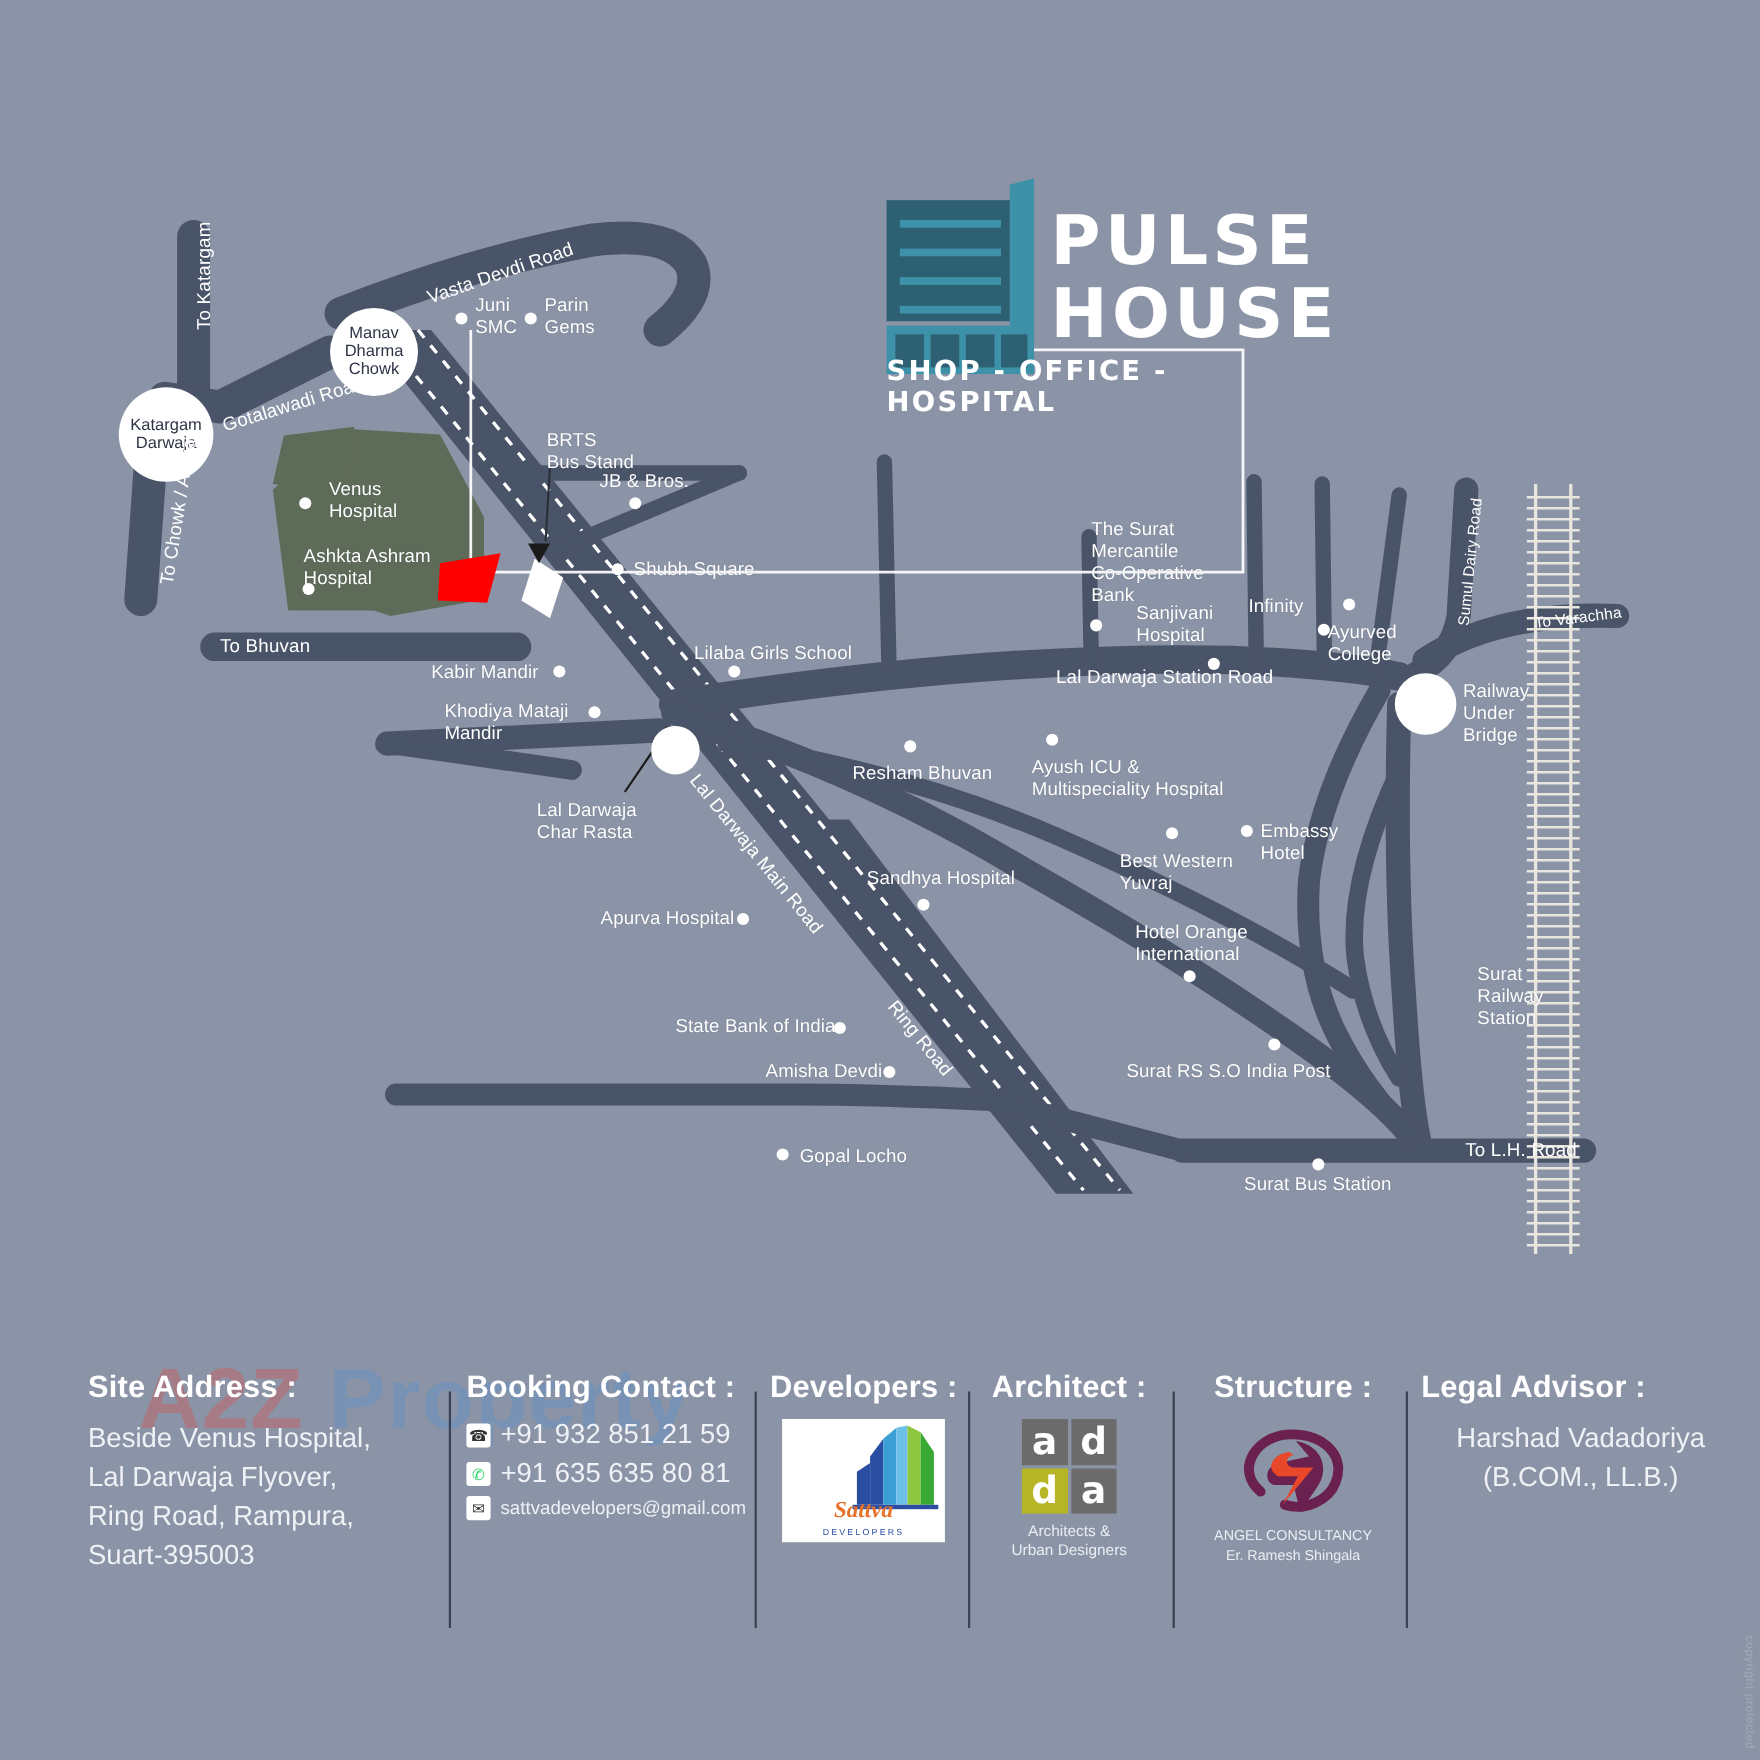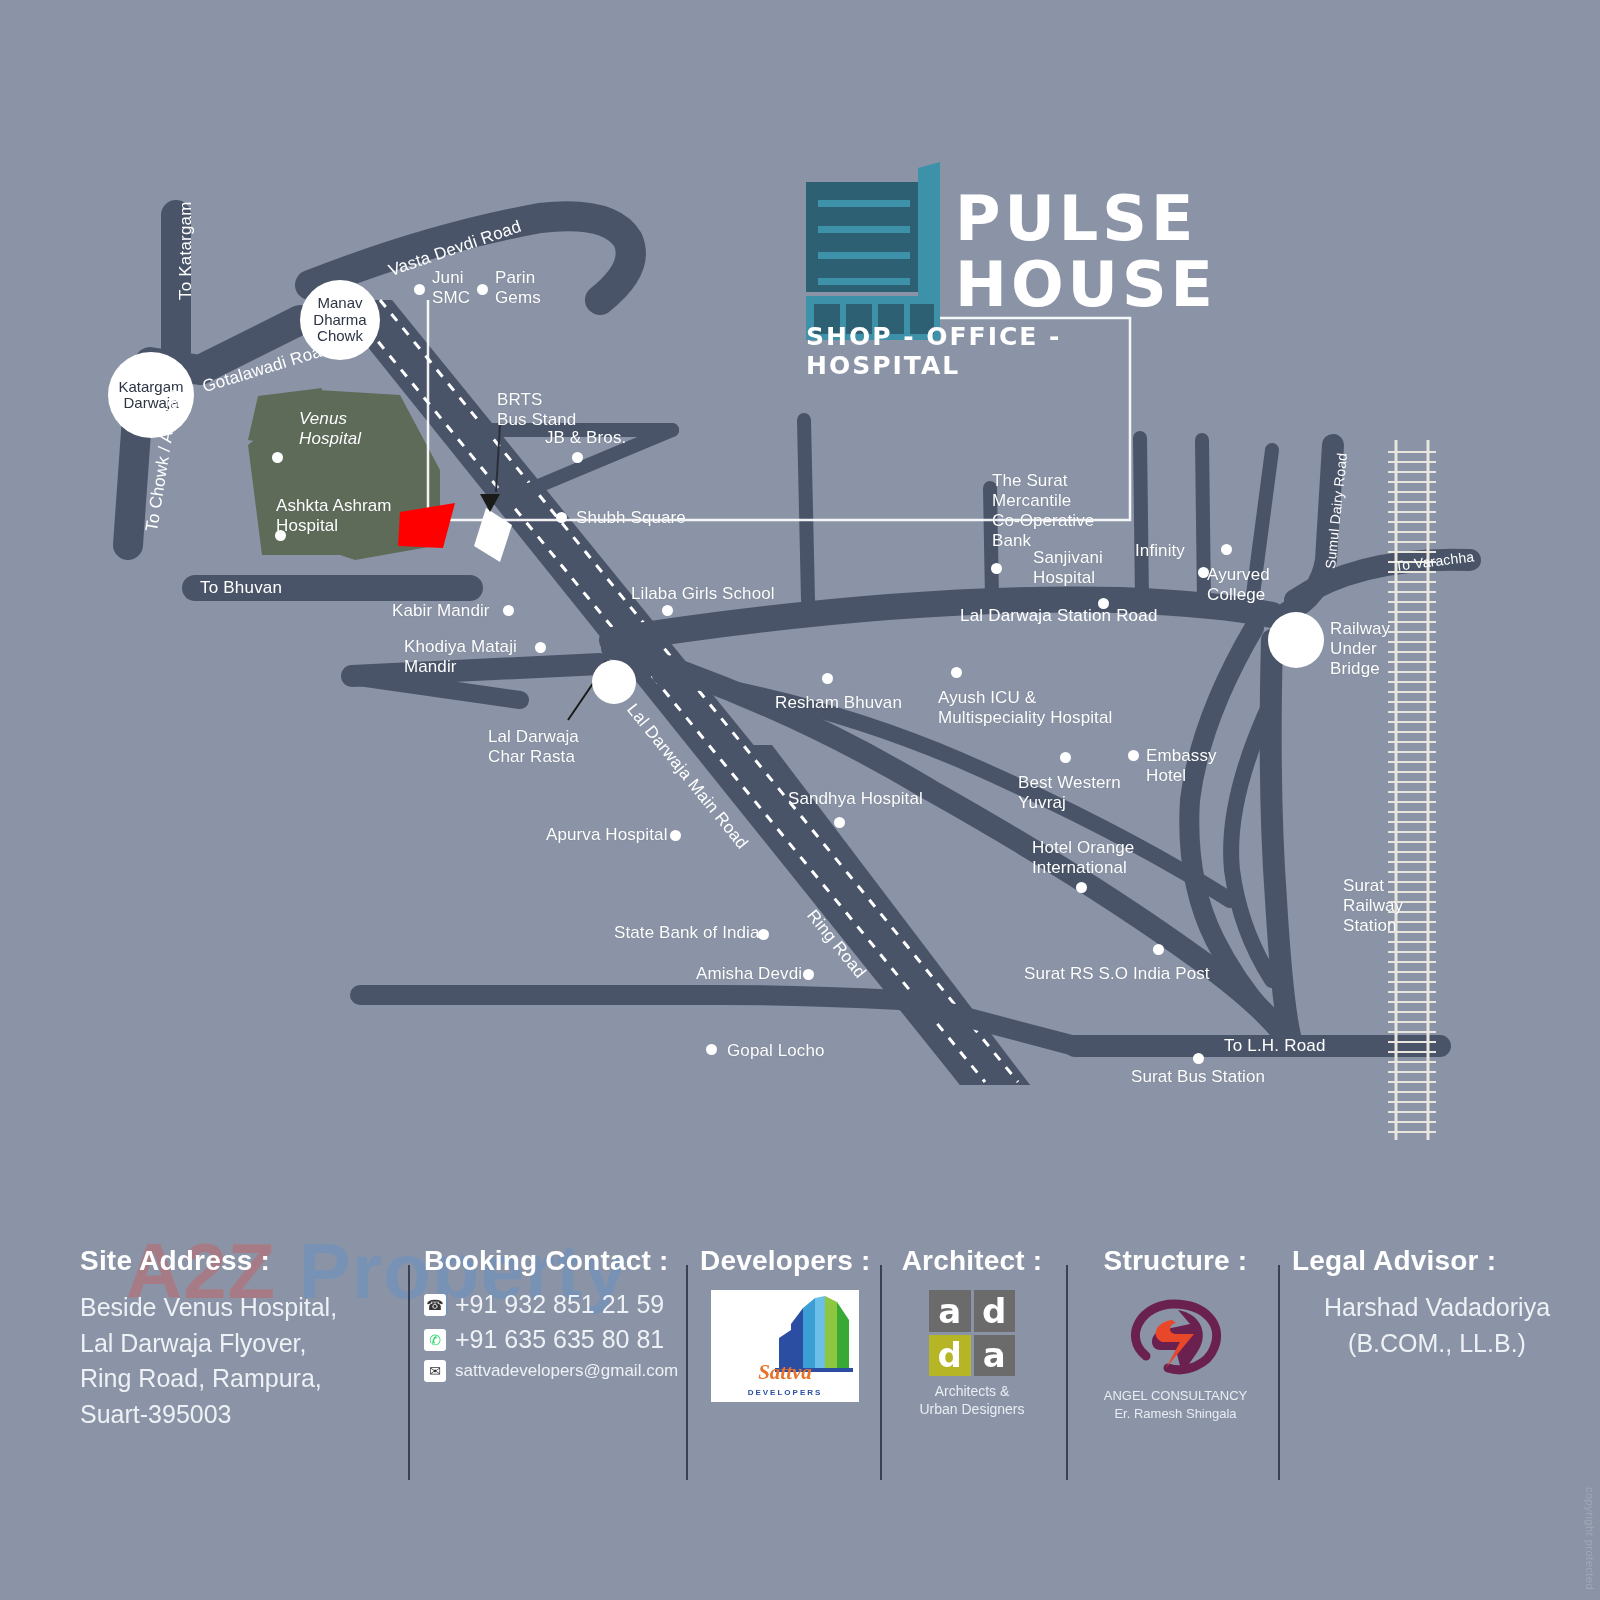--- a/index.html
+++ b/index.html
@@ -96,21 +96,21 @@
     width: 148px; height: 112px; background: #ffffff;
     position: relative; overflow: hidden;
   }
   .sattva-name {
     position: absolute; left: 0; right: 0; bottom: 17px; text-align: center;
     color: #e8722a; font-size: 21px; font-style: italic; font-weight: bold;
     font-family: "Liberation Serif", serif;
   }
   .sattva-sub {
     position: absolute; left: 0; right: 0; bottom: 5px; text-align: center;
-    color: #2b4ea2; font-size: 8px; font-weight: bold; letter-spacing: 2px;
+    color: #2b4ea2; font-size: 8px; font-weight: normal; letter-spacing: 2px;
   }
 
   
   .adda { width: 86px; height: 86px; display: grid; grid-template-columns: 1fr 1fr; grid-template-rows: 1fr 1fr; gap: 3px; }
   .adda div {
     display: flex; align-items: center; justify-content: center;
     font-size: 34px; font-weight: bold; color: #ffffff; font-family: "DejaVu Sans", sans-serif;
   }
   .adda .g { background: #6b6b6b; }
   .adda .y { background: #b5b526; }
@@ -294,40 +294,40 @@
     <div class="roadname" style="left:176px; top:300px; transform:rotate(-90deg);">To Katargam</div>
     <div class="roadname" style="left:142px; top:530px; transform:rotate(-81deg);">To Chowk / Adajan</div>
     <div class="roadname" style="left:200px; top:378px; transform:rotate(-17deg);">Gotalawadi Road</div>
     <div class="roadname" style="left:386px; top:262px; transform:rotate(-19deg);">Vasta Devdi Road</div>
     <div class="roadname" style="left:200px; top:578px;">To Bhuvan</div>
     <div class="roadname" style="left:638px; top:700px; transform:rotate(51deg);">Lal Darwaja Main Road</div>
     <div class="roadname" style="left:818px; top:906px; transform:rotate(51deg);">Ring Road</div>
     <div class="roadname" style="left:960px; top:606px;">Lal Darwaja Station Road</div>
     <div class="roadname sm" style="left:1322px; top:568px; transform:rotate(-84deg); transform-origin:0 0;">Sumul Dairy Road</div>
     <div class="roadname sm" style="left:1394px; top:558px; transform:rotate(-7deg);">To Varachha</div>
-    <div class="roadname" style="left:1224px; top:1036px;">To L.H. Road</div>
+    <div class="roadname" style="left:1332px; top:1036px;">To L.H. Road</div>
 
     <div class="lbl" style="left:432px; top:268px;">Juni
 SMC</div>
     <div class="dot" style="left:414px; top:284px;"></div>
 
     <div class="lbl" style="left:495px; top:268px;">Parin
 Gems</div>
     <div class="dot" style="left:477px; top:284px;"></div>
 
     <div class="lbl" style="left:473px; top:390px;margin-left:24px;">BRTS
 Bus Stand</div>
 
     <div class="lbl" style="left:545px; top:428px;">JB &amp; Bros.</div>
     <div class="dot" style="left:572px; top:452px;"></div>
 
     <div class="lbl" style="left:576px; top:508px;">Shubh Square</div>
     <div class="dot" style="left:556px; top:512px;"></div>
 
-    <div class="lbl" style="left:299px; top:409px;font-style:italic;">Venus
+    <div class="lbl" style="left:299px; top:435px;">Venus
 Hospital</div>
     <div class="dot" style="left:272px; top:452px;"></div>
 
     <div class="lbl" style="left:276px; top:496px;">Ashkta Ashram
 Hospital</div>
     <div class="dot" style="left:275px; top:530px;"></div>
 
     <div class="lbl" style="left:392px; top:601px;">Kabir Mandir</div>
     <div class="dot" style="left:503px; top:605px;"></div>
 

